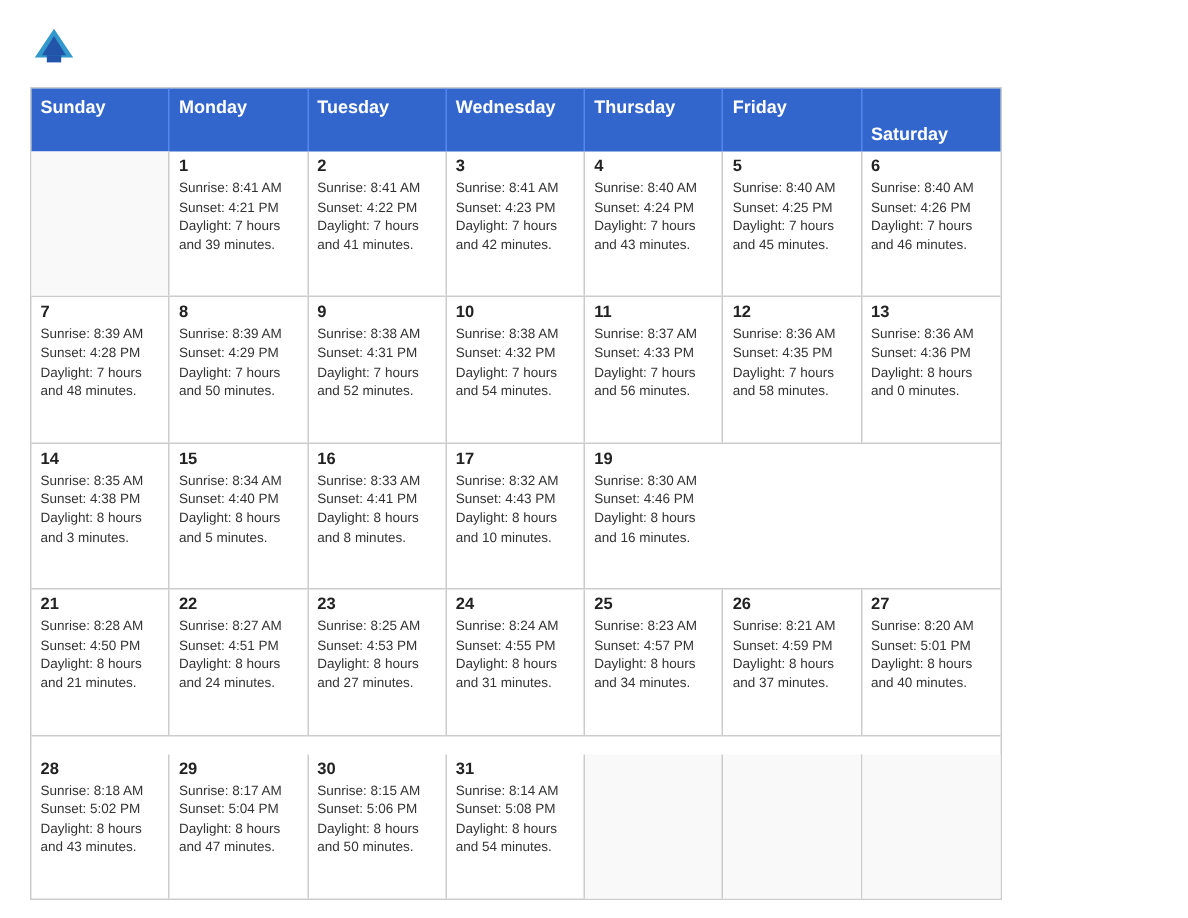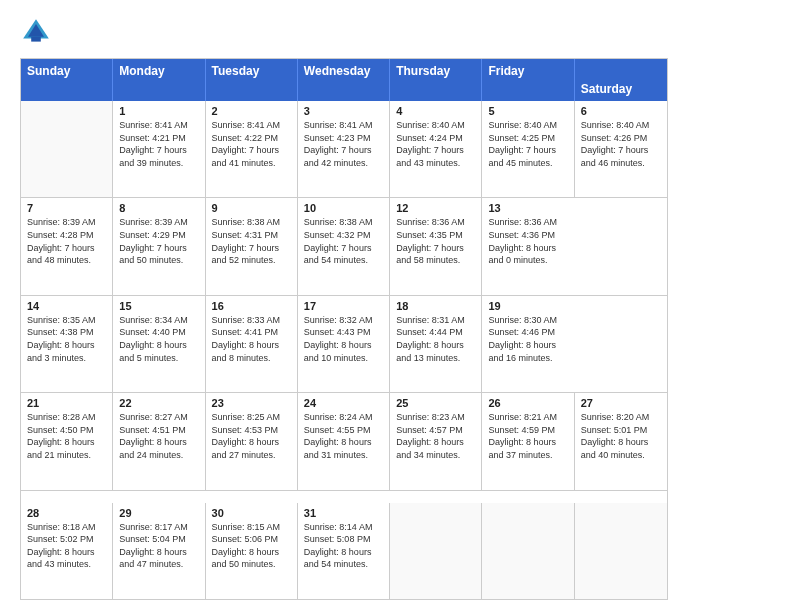--- a/index.html
+++ b/index.html
@@ -178,20 +178,24 @@
           </div>
           <div class="cal-cell">
             <div class="day-num">9</div>
             <div class="day-info">Sunrise: 8:38 AM<br>Sunset: 4:31 PM<br>Daylight: 7 hours and 52 minutes.</div>
           </div>
           <div class="cal-cell">
             <div class="day-num">10</div>
             <div class="day-info">Sunrise: 8:38 AM<br>Sunset: 4:32 PM<br>Daylight: 7 hours and 54 minutes.</div>
           </div>
           <div class="cal-cell">
+            <div class="day-num">11</div>
+            <div class="day-info">Sunrise: 8:37 AM<br>Sunset: 4:33 PM<br>Daylight: 7 hours and 56 minutes.</div>
+          </div>
+          <div class="cal-cell">
             <div class="day-num">12</div>
             <div class="day-info">Sunrise: 8:36 AM<br>Sunset: 4:35 PM<br>Daylight: 7 hours and 58 minutes.</div>
           </div>
           <div class="cal-cell">
             <div class="day-num">13</div>
             <div class="day-info">Sunrise: 8:36 AM<br>Sunset: 4:36 PM<br>Daylight: 8 hours and 0 minutes.</div>
           </div>
         </div>
         <div class="cal-row">
           <div class="cal-cell">
@@ -202,24 +206,20 @@
             <div class="day-num">15</div>
             <div class="day-info">Sunrise: 8:34 AM<br>Sunset: 4:40 PM<br>Daylight: 8 hours and 5 minutes.</div>
           </div>
           <div class="cal-cell">
             <div class="day-num">16</div>
             <div class="day-info">Sunrise: 8:33 AM<br>Sunset: 4:41 PM<br>Daylight: 8 hours and 8 minutes.</div>
           </div>
           <div class="cal-cell">
             <div class="day-num">17</div>
             <div class="day-info">Sunrise: 8:32 AM<br>Sunset: 4:43 PM<br>Daylight: 8 hours and 10 minutes.</div>
-          </div>
-          <div class="cal-cell">
-            <div class="day-num">18</div>
-            <div class="day-info">Sunrise: 8:31 AM<br>Sunset: 4:44 PM<br>Daylight: 8 hours and 13 minutes.</div>
           </div>
           <div class="cal-cell">
             <div class="day-num">19</div>
             <div class="day-info">Sunrise: 8:30 AM<br>Sunset: 4:46 PM<br>Daylight: 8 hours and 16 minutes.</div>
           </div>
         </div>
         <div class="cal-row">
           <div class="cal-cell">
             <div class="day-num">21</div>
             <div class="day-info">Sunrise: 8:28 AM<br>Sunset: 4:50 PM<br>Daylight: 8 hours and 21 minutes.</div>

